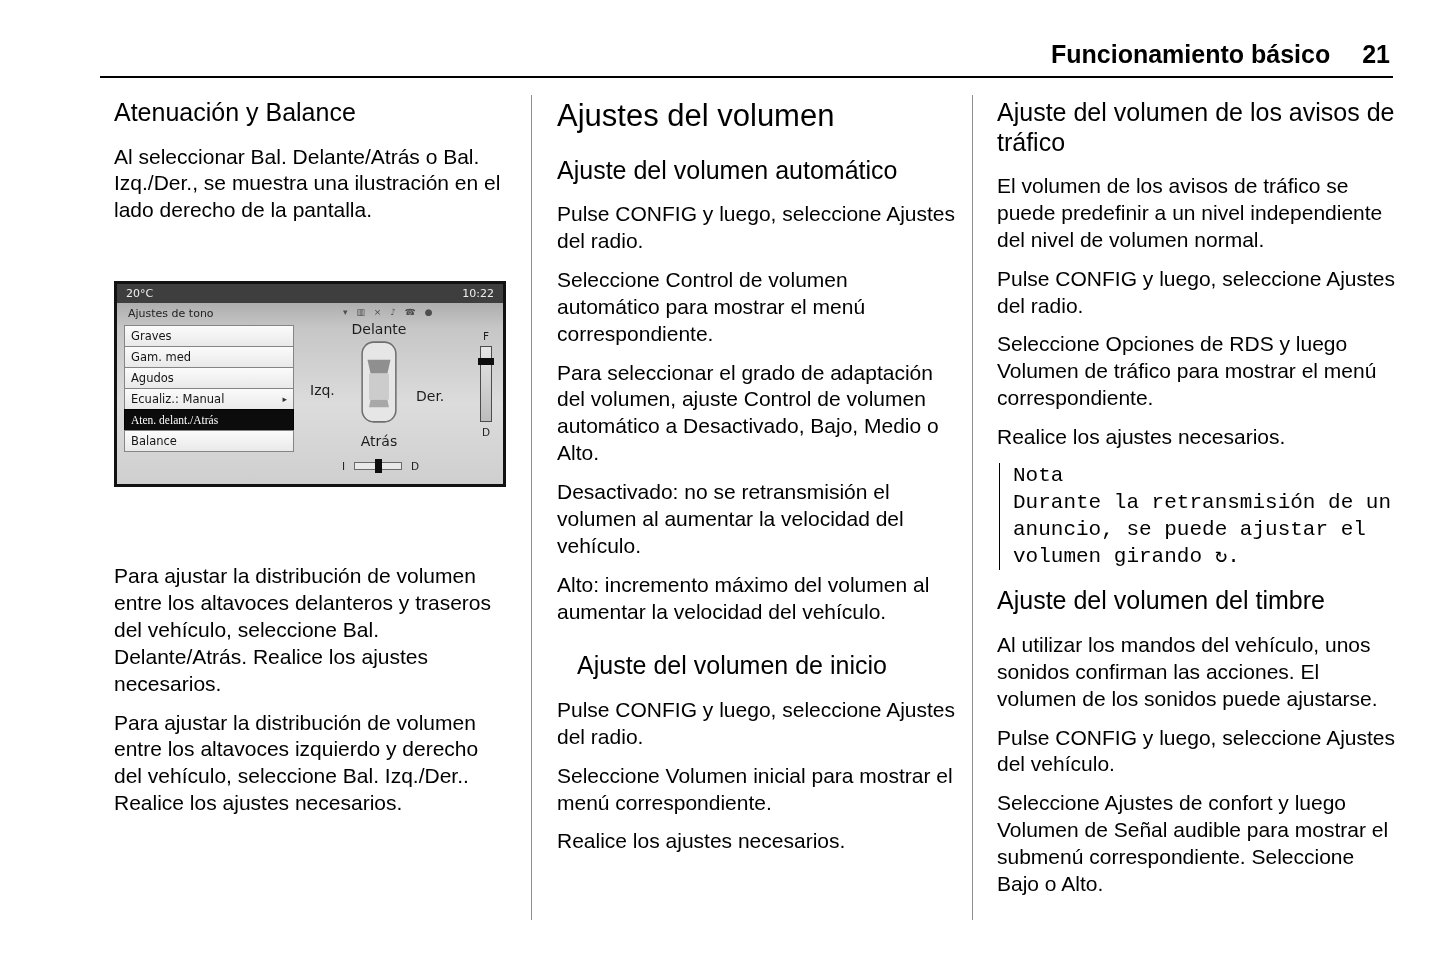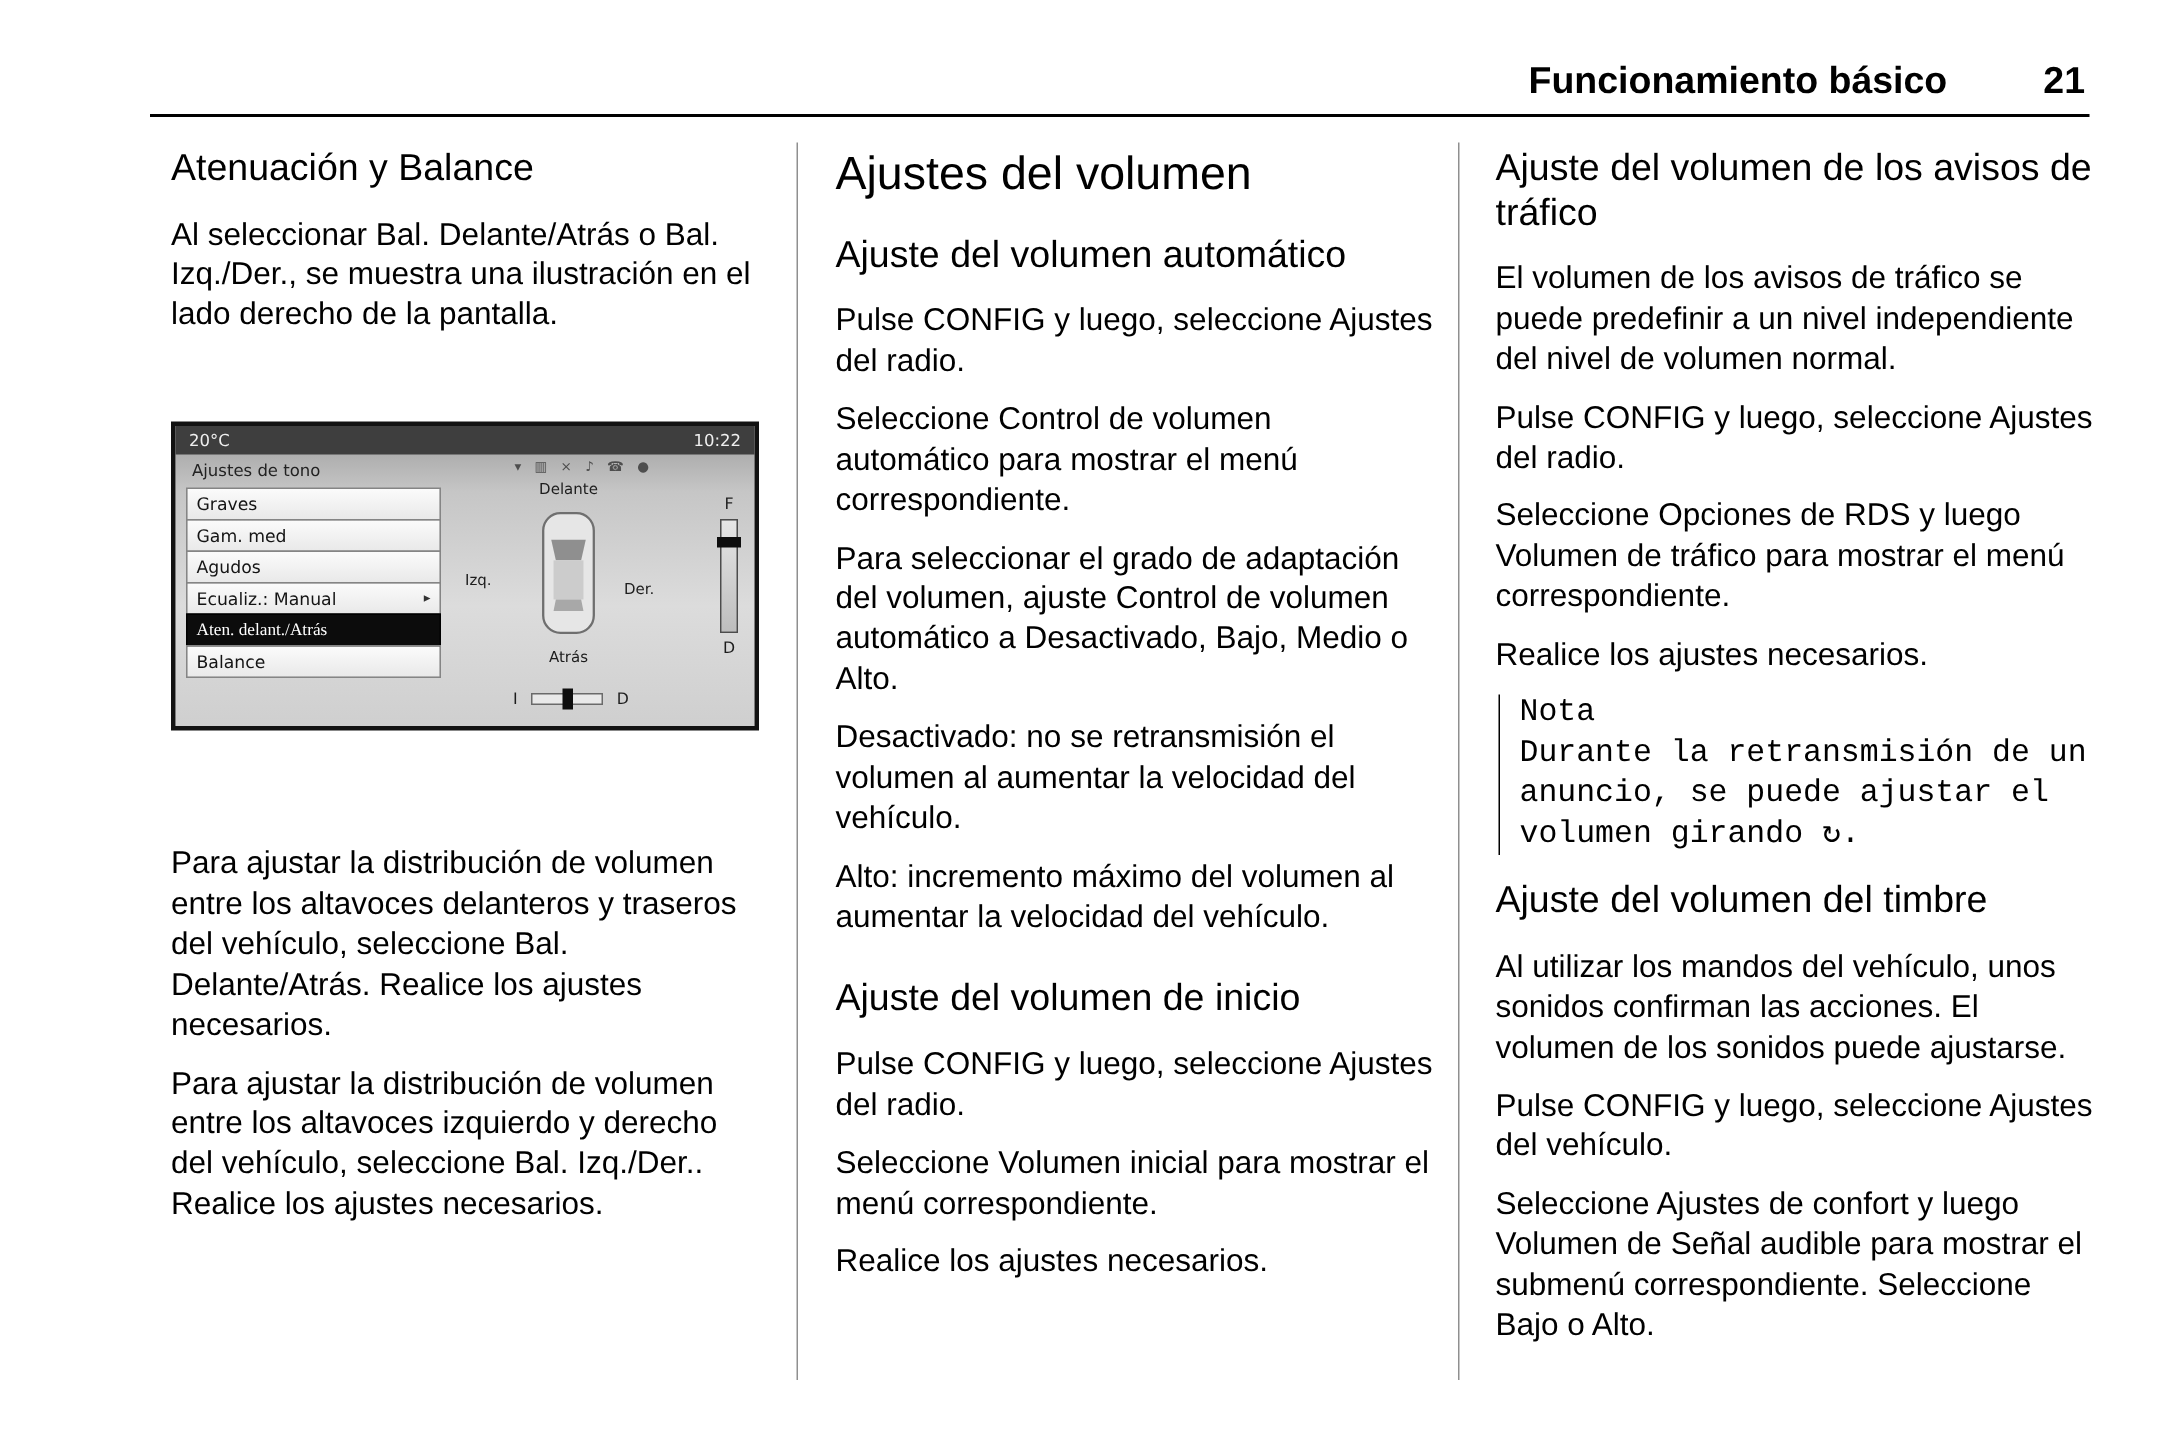--- a/index.html
+++ b/index.html
@@ -3,32 +3,32 @@
 <meta charset="utf-8">
 <style>
   html,body{margin:0;padding:0;background:#fff;}
   body{
     width:1445px;height:966px;position:relative;overflow:hidden;
     font-family:"Liberation Sans", sans-serif;color:#000;
   }
   .page{position:absolute;inset:0;}
 
   
-  .hdr{position:absolute;top:40px;right:55px;display:flex;gap:64px;
+  .hdr{position:absolute;top:40px;right:55px;display:flex;gap:32px;
        font-weight:bold;font-size:25px;align-items:baseline;}
   .rule{position:absolute;top:76px;left:100px;right:52px;height:2px;background:#000;}
   .divider{position:absolute;top:95px;height:825px;width:1px;background:#8f8f8f;}
   .d1{left:531px}.d2{left:972px}
 
   
   .col{position:absolute;top:98px;width:398px;}
   .c1{left:114px}.c2{left:557px}.c3{left:997px}
   h1{font-size:31px;font-weight:400;margin:0 0 22px;line-height:1.15;}
   h2{font-size:25px;font-weight:400;margin:0 0 16px;line-height:1.18;}
-  h2.mt{margin-top:26px;}
+  h2.mt{margin-top:26px;margin-left:20px;}
   p{font-size:21px;line-height:1.28;margin:0 0 12px;}
 
   
   .note{border-left:1px solid #000;padding-left:13px;margin:4px 0 16px 2px;}
   .note p{margin:0;font-family:Liberation Mono, monospace;}
 
   
   .screen{
     position:relative;width:392px;height:206px;margin:57px 0 76px;
     border:3px solid #121212;box-sizing:border-box;
@@ -40,21 +40,21 @@
     align-items:center;padding:0 9px;}
   .scr-title{position:absolute;top:23px;left:11px;font-size:11px;color:#222;}
   .scr-icons{position:absolute;top:23px;left:226px;font-size:9px;color:#4e4e4e;letter-spacing:3px;white-space:nowrap;}
   .scr-menu{position:absolute;top:41px;left:7px;width:170px;list-style:none;margin:0;padding:0;}
   .scr-menu li{height:22px;box-sizing:border-box;border:1px solid #858585;margin-top:-1px;
     background:linear-gradient(#fbfbfb,#e9e9e9);font-size:11.5px;color:#141414;
     display:flex;justify-content:space-between;align-items:center;padding:0 6px;}
   .scr-menu li:first-child{margin-top:0;}
   .scr-menu li.selected{background:#0c0c0c;color:#fff;border-color:#000;font-family:Liberation Serif, serif;}
   .arr{font-size:9px;color:#333;}
-  .lbl{position:absolute;font-size:10px;color:#1d1d1d;}
+  .lbl{position:absolute;font-size:14px;color:#1d1d1d;}
   .lbl-front{top:37px;left:212px;width:100px;text-align:center;}
   .lbl-left{top:98px;left:193px;}
   .lbl-right{top:104px;left:299px;}
   .lbl-rear{top:149px;left:212px;width:100px;text-align:center;}
   .car{position:absolute;top:51px;left:239px;width:46px;height:94px;}
   .fader{position:absolute;right:11px;top:46px;display:flex;flex-direction:column;
     align-items:center;gap:4px;font-size:10.5px;color:#1d1d1d;}
   .v-track{width:12px;height:76px;border:1px solid #4c4c4c;background:linear-gradient(#e6e6e6,#bdbdbd);position:relative;box-sizing:border-box;}
   .v-handle{position:absolute;top:11px;left:-3px;width:16px;height:7px;background:#0e0e0e;}
   .balance-row{position:absolute;top:176px;left:225px;display:flex;align-items:center;gap:9px;font-size:10.5px;color:#1d1d1d;}

